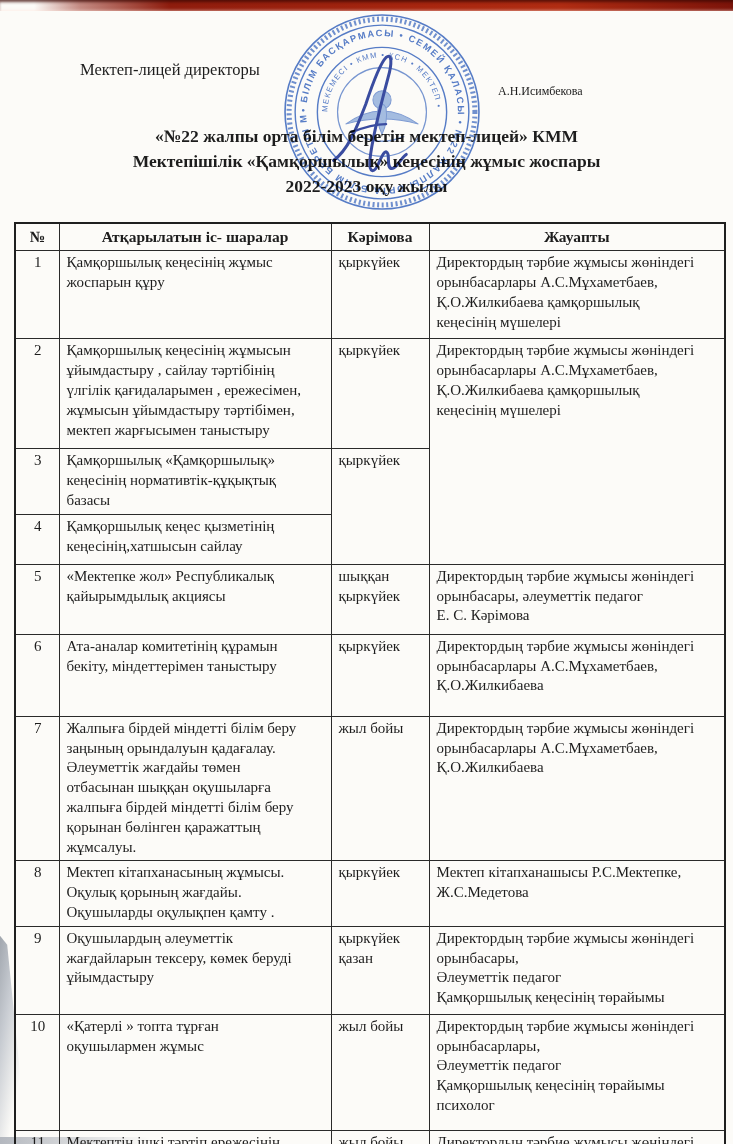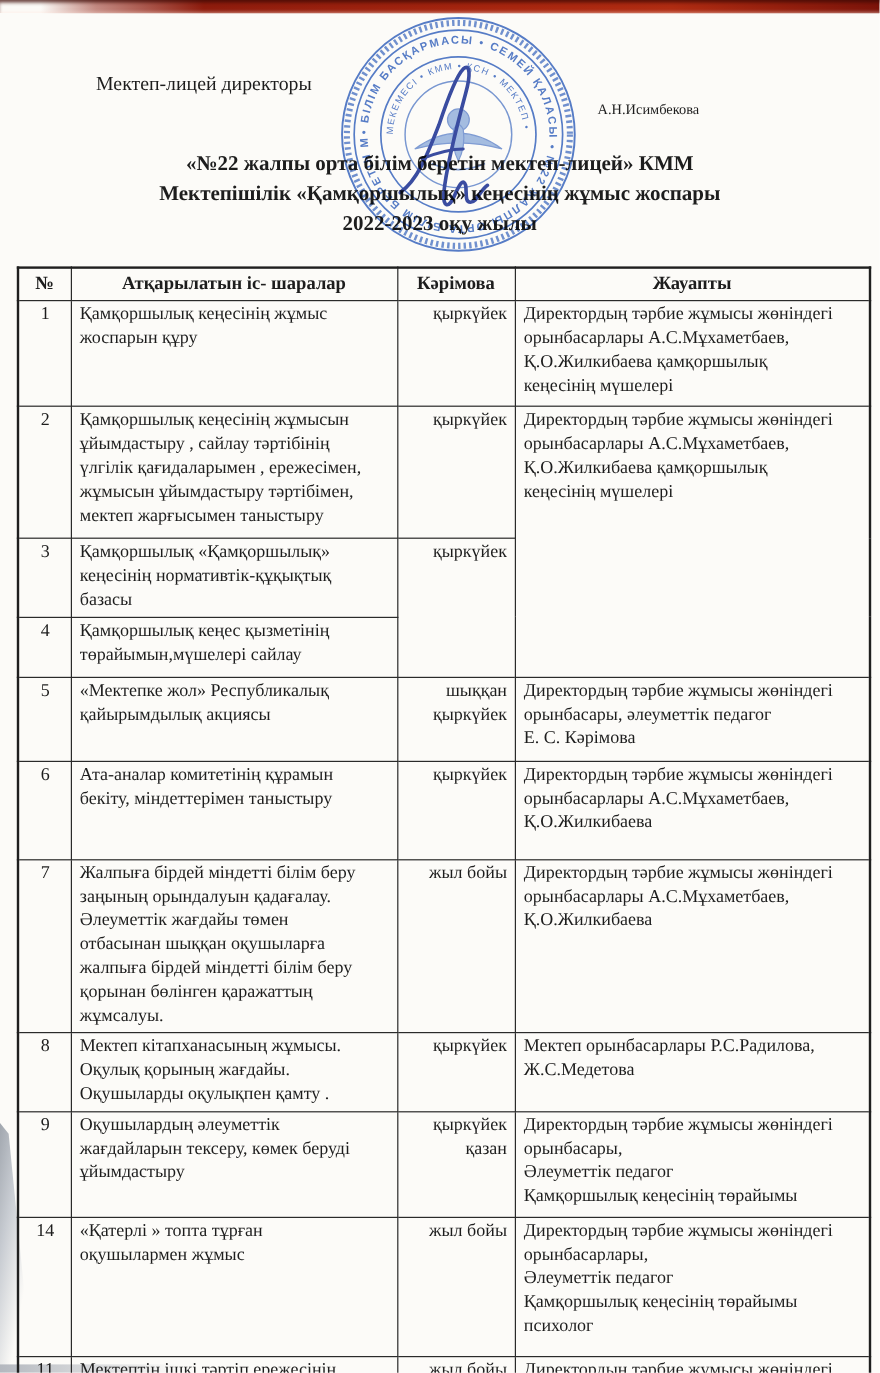--- a/index.html
+++ b/index.html
@@ -47,21 +47,21 @@
   table.plan{border:2.5px solid #1f1f1f;}
   table.plan td,table.plan th{
     border:1.6px solid #2a2a2a;vertical-align:top;
     padding:2px 6px 3px 7px;white-space:pre-line;
   }
   table.plan th{
     font-size:15.5px;font-weight:bold;text-align:center;
     padding:3px 2px;white-space:normal;
   }
   td.num{text-align:center;padding-left:2px;padding-right:2px;}
-  td.term{text-align:right;}
+  td.term{text-align:left;}
   td.vmid{vertical-align:middle;}
   col.c-num{width:44px;}
   col.c-task{width:272px;}
   col.c-term{width:98px;}
   col.c-resp{width:296px;}
 </style>
 </head>
 <body>
 
 <div class="red-band"></div>
@@ -155,21 +155,21 @@
     <td class="num" style="height:58px">3</td>
     <td>Қамқоршылық «Қамқоршылық»
 кеңесінің  нормативтік-құқықтық
 базасы</td>
     <td rowspan="2" class="term vmid">қыркүйек</td>
   </tr>
 
   <tr>
     <td class="num" style="height:44px">4</td>
     <td>Қамқоршылық кеңес қызметінің
-төрайымын,мүшелері  сайлау</td>
+кеңесінің,хатшысын  сайлау</td>
   </tr>
 
   <tr>
     <td class="num" style="height:64px">5</td>
     <td>«Мектепке жол»  Республикалық
 қайырымдылық акциясы</td>
     <td class="term vmid">шыққан
 қыркүйек</td>
     <td>Директордың тәрбие жұмысы жөніндегі
 орынбасары, әлеуметтік педагог
@@ -200,39 +200,39 @@
 орынбасарлары А.С.Мұхаметбаев,
 Қ.О.Жилкибаева</td>
   </tr>
 
   <tr>
     <td class="num" style="height:56px">8</td>
     <td>Мектеп кітапханасының жұмысы.
 Оқулық  қорының жағдайы.
 Оқушыларды оқулықпен қамту .</td>
     <td class="term">қыркүйек</td>
-    <td>Мектеп орынбасарлары Р.С.Радилова,
+    <td>Мектеп кітапханашысы Р.С.Мектепке,
 Ж.С.Медетова</td>
   </tr>
 
   <tr>
     <td class="num" style="height:82px">9</td>
     <td>Оқушылардың әлеуметтік
 жағдайларын тексеру, көмек беруді
 ұйымдастыру</td>
     <td class="term">қыркүйек
 қазан</td>
     <td>Директордың тәрбие жұмысы жөніндегі
 орынбасары,
 Әлеуметтік педагог
 Қамқоршылық кеңесінің төрайымы</td>
   </tr>
 
   <tr>
-    <td class="num" style="height:110px">14</td>
+    <td class="num" style="height:110px">10</td>
     <td>«Қатерлі » топта тұрған
 оқушылармен жұмыс</td>
     <td class="term">жыл бойы</td>
     <td>Директордың тәрбие жұмысы жөніндегі
 орынбасарлары,
 Әлеуметтік педагог
 Қамқоршылық кеңесінің төрайымы
 психолог</td>
   </tr>
 

